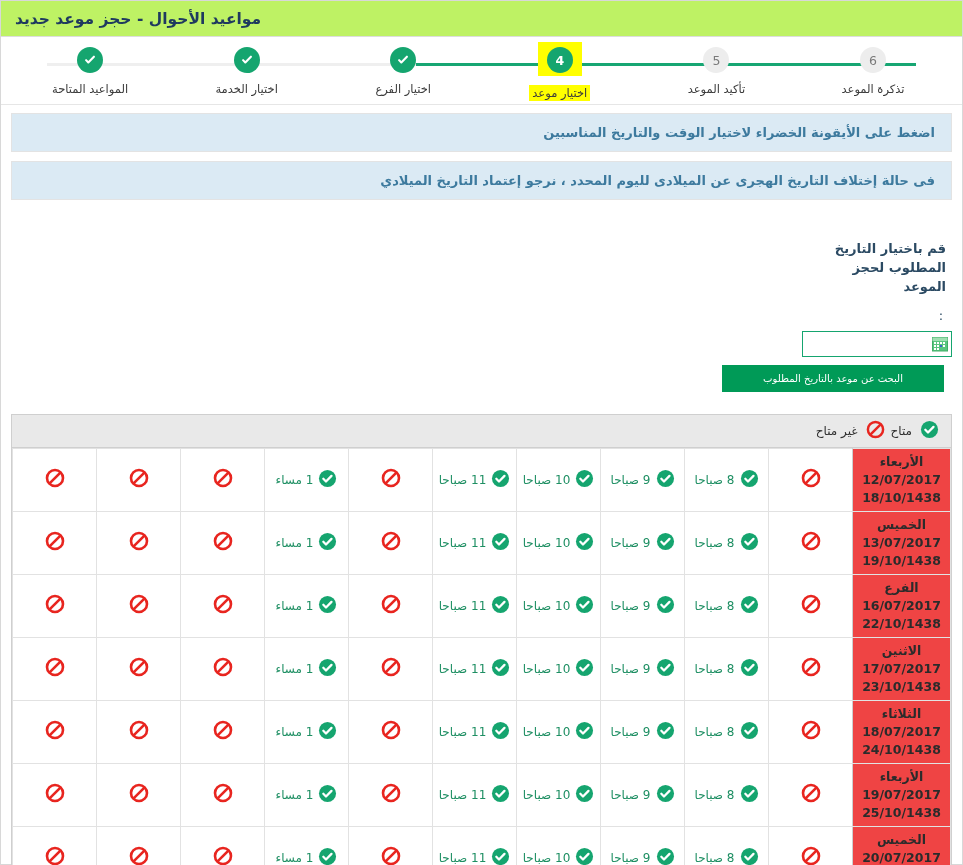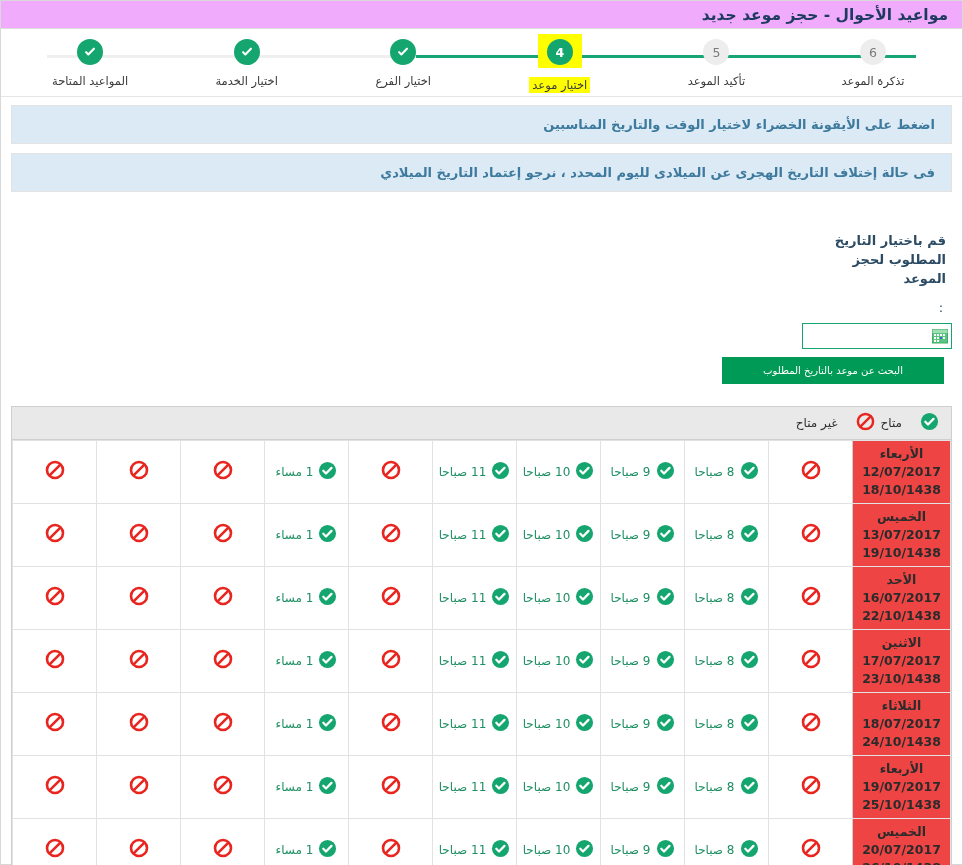--- a/index.html
+++ b/index.html
@@ -12,27 +12,27 @@
   }
   .page {
     width: 963px; height: 865px;
     position: relative;
     background: #ffffff;
     border: 1px solid #d8d8d8;
   }
 
   
   .header {
-    height: 28px;
+    height: 36px;
     border-bottom: 1px solid #dddddd;
     display: flex;
     align-items: center;
-    justify-content: flex-start;
+    justify-content: flex-end;
     padding: 0 14px;
-    background: #f0abfc;
+    background: #bef264;
   }
   .header-title {
     font-size: 15.5px;
     font-weight: bold;
     color: #1f3a5f;
     letter-spacing: 0;
     white-space: nowrap;
   }
 
   
@@ -200,21 +200,21 @@
     height: 33px;
     display: flex;
     align-items: center;
     justify-content: flex-start;
     padding: 0 12px;
     gap: 6px;
   }
   .legend-item {
     display: flex;
     align-items: center;
-    gap: 18px;
+    gap: 8px;
     font-size: 12px;
     color: #2f2f2f;
   }
   .slots-table {
     border-collapse: collapse;
     width: 100%;
     table-layout: fixed;
   }
   .slots-table td {
     border: 1px solid #e2e2e2;
@@ -569,21 +569,21 @@
               </span></td>
             <td><span class="slot">
                 <span><svg width="20" height="20" viewBox="0 0 20 20">
                     <circle cx="10" cy="10" r="8" fill="none" stroke="#e8251f" stroke-width="2.6"></circle>
                     <line x1="4.6" y1="15.4" x2="15.4" y2="4.6" stroke="#e8251f" stroke-width="2.6"></line>
                   </svg></span>
               </span></td>
           </tr>
           <tr>
             <td class="date-cell">
-              <span class="date-day">الأحد</span>
+              <span class="date-day">الفرع</span>
               <span class="date-g">16/07/2017</span>
               <span class="date-h">22/10/1438</span>
             </td>
             <td><span class="slot">
                 <span><svg width="20" height="20" viewBox="0 0 20 20">
                     <circle cx="10" cy="10" r="8" fill="none" stroke="#e8251f" stroke-width="2.6"></circle>
                     <line x1="4.6" y1="15.4" x2="15.4" y2="4.6" stroke="#e8251f" stroke-width="2.6"></line>
                   </svg></span>
               </span></td>
             <td><span class="slot">

